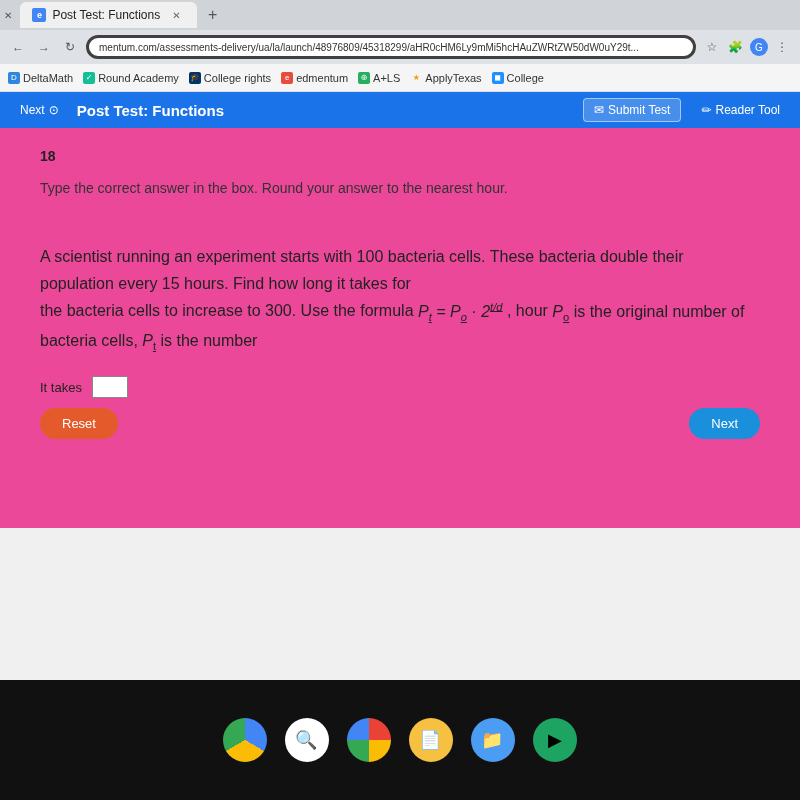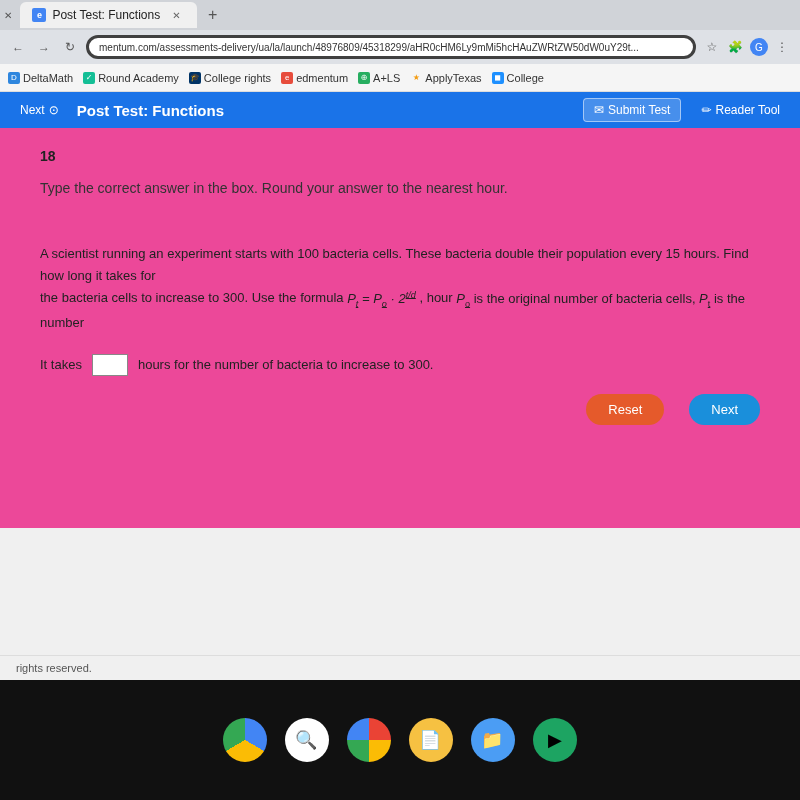--- a/index.html
+++ b/index.html
@@ -218,21 +218,21 @@
       color: #222;
     }
 
     .question-instruction {
       font-size: 14px;
       color: #333;
       margin-bottom: 14px;
     }
 
     .question-text {
-      font-size: 13px;
+      font-size: 16px;
       color: #222;
       line-height: 1.7;
       margin-bottom: 20px;
       margin-top: 47px;
     }
 
     .formula {
       display: inline;
       font-style: italic;
     }
@@ -248,23 +248,23 @@
     .answer-input {
       width: 36px;
       height: 22px;
       border: 1px solid #888;
       background: white;
       font-size: 12px;
     }
 
     .buttons-row {
       display: flex;
-      justify-content: flex-end;
+      justify-content: space-between;
       gap: 25px;
-      margin-top: 18px;
+      margin-top: 10px;
     }
 
     .btn-reset {
       background: #e55a2b;
       color: white;
       border: none;
       border-radius: 16px;
       padding: 8px 22px;
       font-size: 13px;
       cursor: pointer;
@@ -415,32 +415,28 @@
       </span>
       <span>, hour</span>
       <span> <em>P</em><sub>o</sub> is the original number of bacteria cells, </span>
       <span> <em>P</em><sub>t</sub> is the number</span>
       <br>
     </div>
 
     <div class="answer-line">
       <span>It takes</span>
       <input class="answer-input" type="text" value="" style="">
-      <span>hours for the number of bacteria to increase to 300.</span>
     </div>
 
     <div class="buttons-row">
       <button class="btn-reset">Reset</button>
       <button class="btn-next">Next</button>
     </div>
   </div>
 
-  <div class="footer">
-    <span>rights reserved.</span>
-  </div>
 </div>
 
 <div class="taskbar">
   <div class="taskbar-icon" style="background: conic-gradient(#4285f4 0deg 120deg, #fbbc05 120deg 240deg, #34a853 240deg 360deg); width:44px; height:44px; border-radius:50%;">
   </div>
   <div class="taskbar-icon" style="background:white; width:44px; height:44px; border-radius:50%; display:flex; align-items:center; justify-content:center; font-size:18px;">
     🔍
   </div>
   <div class="taskbar-icon" style="background: conic-gradient(#ea4335 0deg 90deg, #fbbc05 90deg 180deg, #34a853 180deg 270deg, #4285f4 270deg 360deg); width:44px; height:44px; border-radius:50%;">
   </div>

